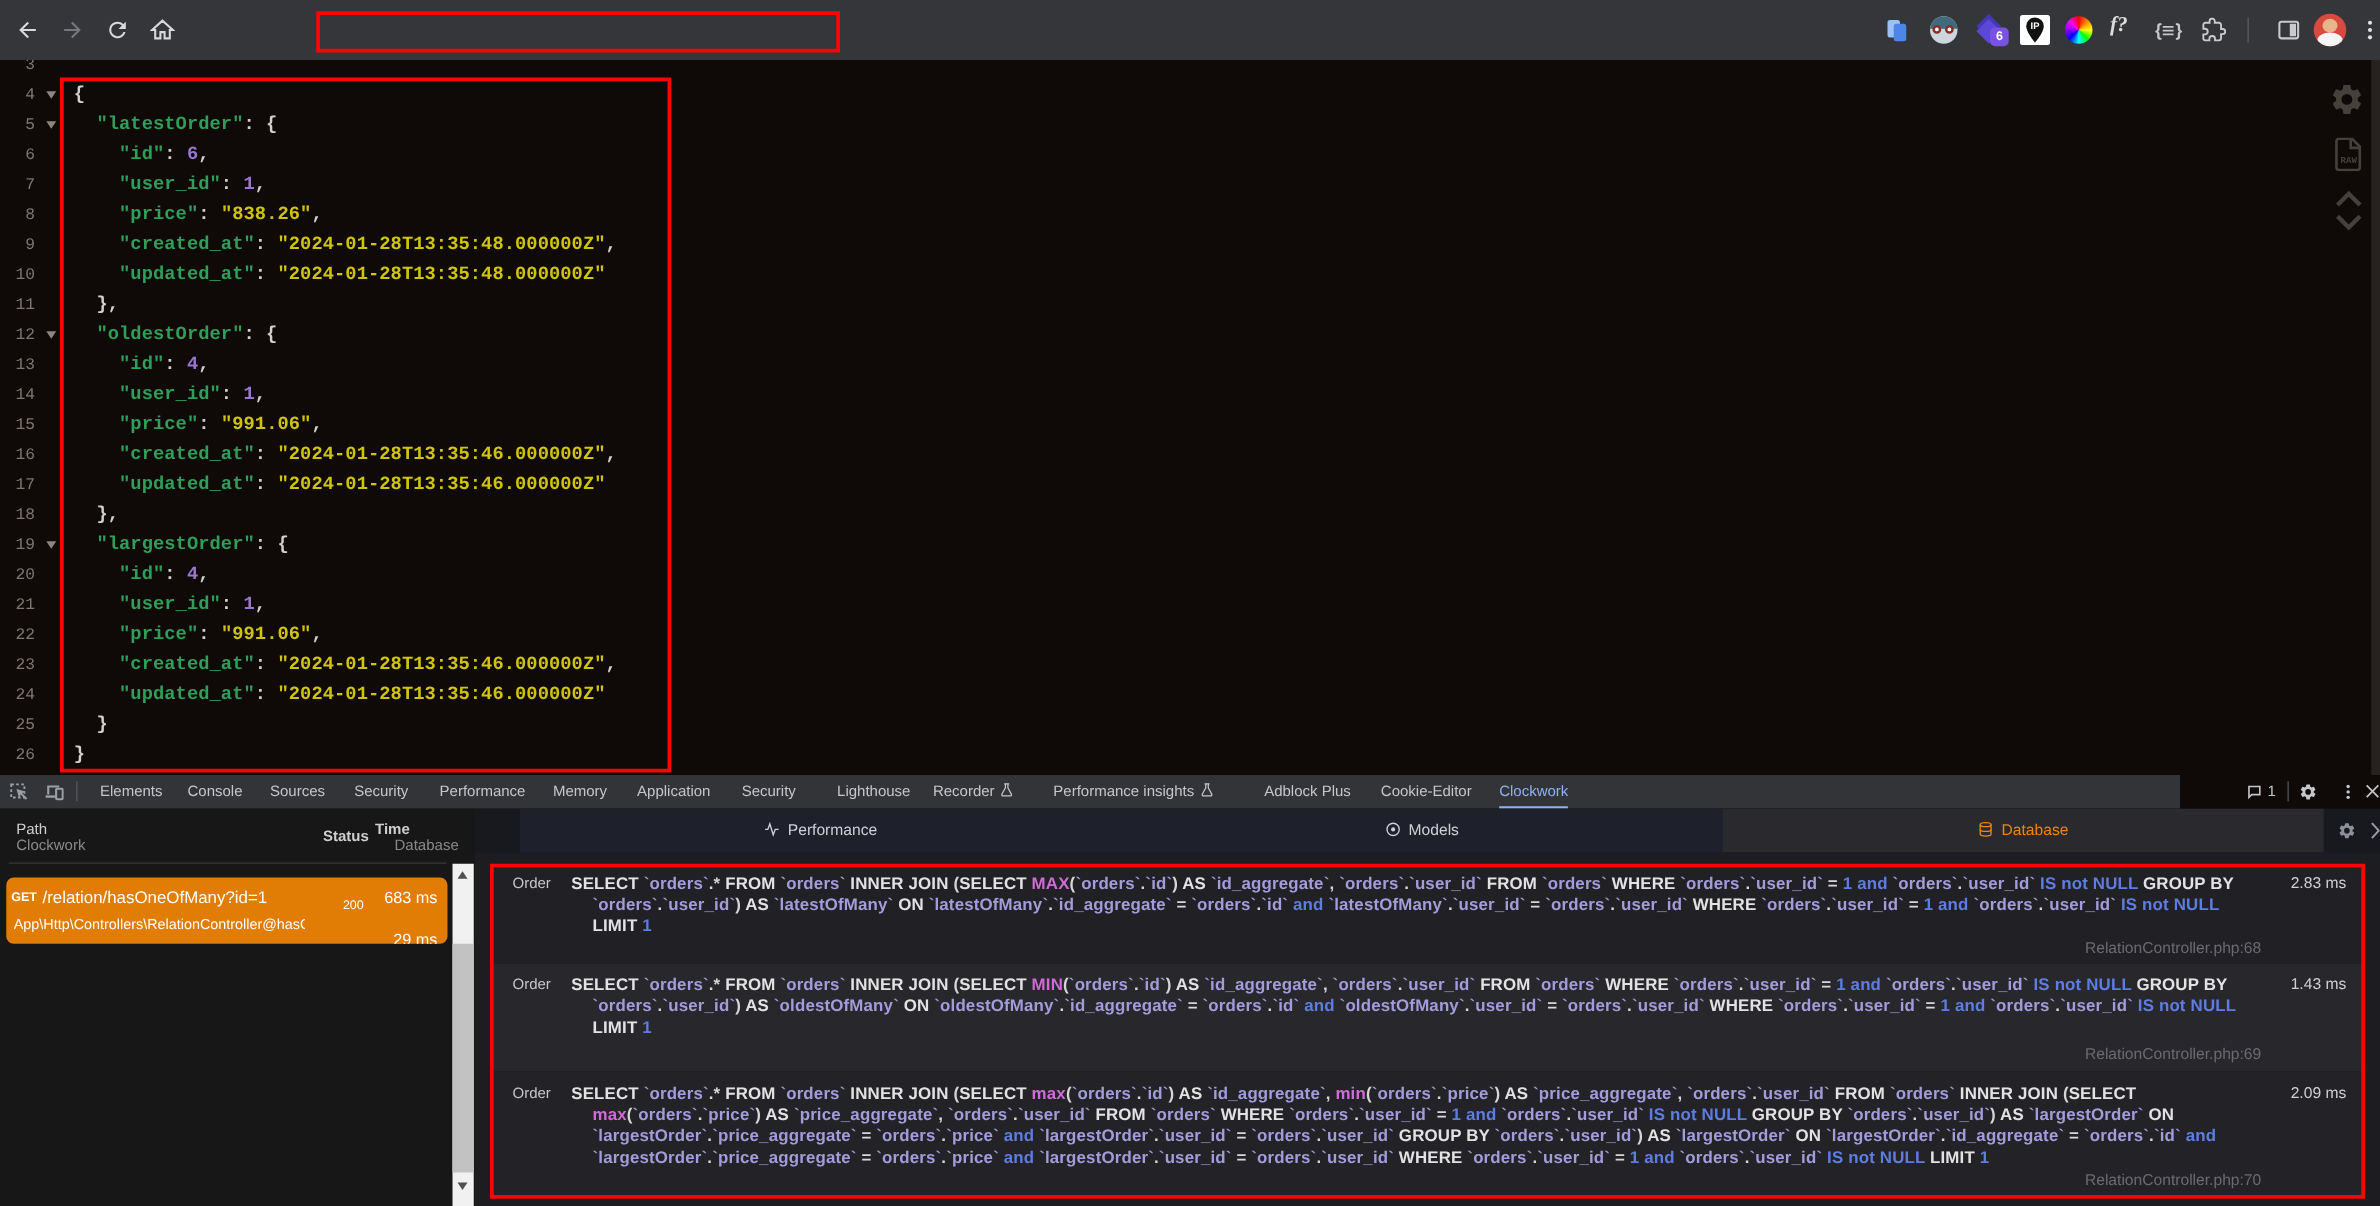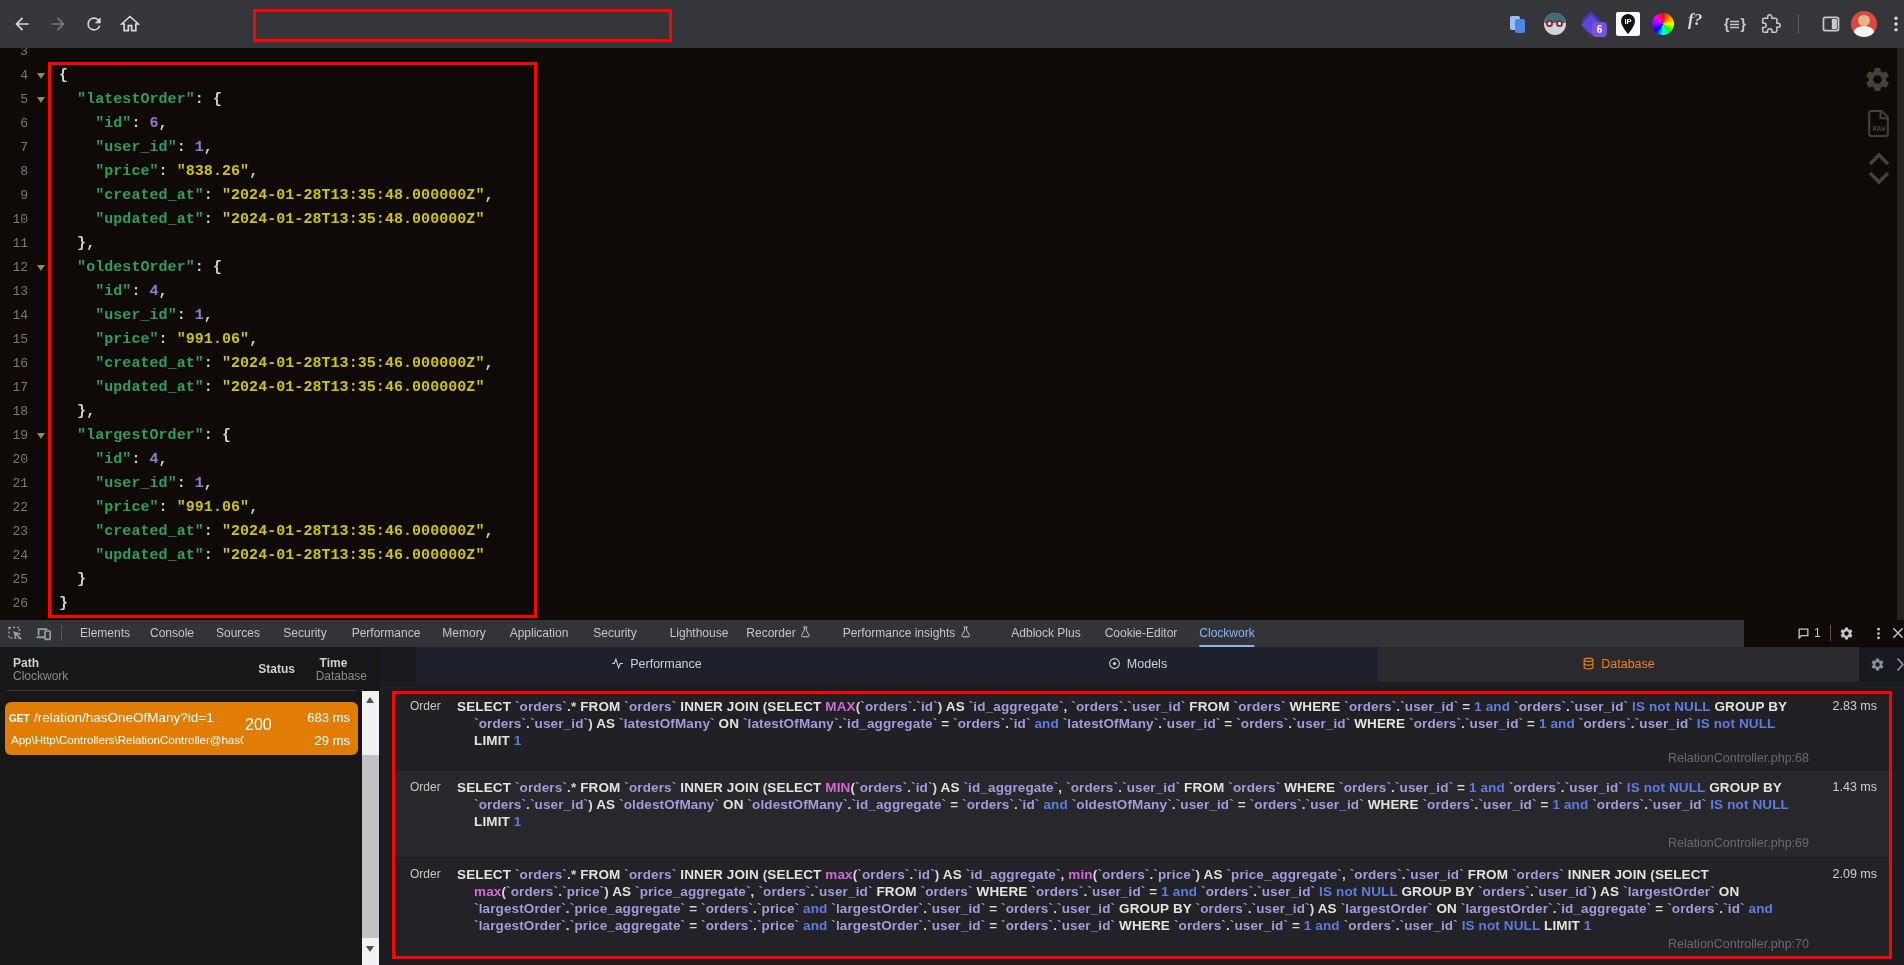--- a/index.html
+++ b/index.html
@@ -215,33 +215,33 @@
         <circle cx="12" cy="12" r="2.2" fill="#c3c6ca"></circle>
         <circle cx="12" cy="19" r="2.2" fill="#c3c6ca"></circle>
       </svg>
   <svg class="icon" style="left:1891px;top:6px" width="14" height="14" viewBox="0 0 24 24">
         <path d="M4 4l16 16M20 4L4 20" stroke="#c3c6ca" stroke-width="2.4"></path>
       </svg>
 </div>
 
 <div id="cw">
   <div id="sidebar">
-    <div class="sbh" style="left:13px;top:9px;color:#cfcfcf;font-weight:bold">Path</div>
+    <div class="sbh" style="left:13px;top:9px;color:#cfcfcf;font-weight:normal">Path</div>
     <div class="sbh" style="left:13px;top:22px;color:#8a8a8a">Clockwork</div>
     <div class="sbh" style="left:245px;top:15px;width:50px;text-align:right;color:#cfcfcf;font-weight:bold">Status</div>
-    <div class="sbh" style="left:300px;top:9px;width:67px;text-align:center;color:#cfcfcf;font-weight:bold">Time</div>
+    <div class="sbh" style="left:300px;top:9px;width:67px;text-align:left;color:#cfcfcf;font-weight:bold">Time</div>
     <div class="sbh" style="left:300px;top:22px;width:67px;text-align:right;color:#8a8a8a">Database</div>
     <div style="position:absolute;left:7px;top:43px;width:350px;height:1px;background:#3a3a3a"></div>
     <div id="orange">
       <div style="position:absolute;left:4px;top:8px;font-size:10px;font-weight:bold;line-height:17px">GET</div>
       <div style="position:absolute;left:29px;top:6px;font-size:13.5px;line-height:20px">/relation/hasOneOfMany?id=1</div>
       <div style="position:absolute;left:6px;top:30px;width:233px;overflow:hidden;font-size:11.5px;line-height:17px;white-space:nowrap">App\Http\Controllers\RelationController@hasOneOfMany</div>
-      <div style="position:absolute;left:240px;top:0;width:46px;height:46px;font-size:16px;text-align:left;line-height:46px">200</div>
+      <div style="position:absolute;left:240px;top:0;width:46px;height:46px;font-size:10px;text-align:right;line-height:46px">200</div>
       <div style="position:absolute;right:8px;top:7px;font-size:13px;text-align:right;line-height:17px">683 ms</div>
-      <div style="position:absolute;right:8px;top:30px;font-size:13px;text-align:left;line-height:17px">29 ms</div>
+      <div style="position:absolute;right:8px;top:41px;font-size:13px;text-align:left;line-height:17px">29 ms</div>
     </div>
     <div id="sbscroll">
       <div class="sbarr" style="top:6px;border-bottom:6px solid #505050"></div>
       <div class="sbarr" style="top:255px;border-top:6px solid #505050"></div>
       <div id="sbthumb"></div>
     </div>
   </div>
   <div id="rp">
     <svg style="position:absolute;left:394px;top:10px" width="9" height="15" viewBox="0 0 9 15">
           <path d="M7.5 1.5 2 7.5l5.5 6" fill="none" stroke="#9a9aa2" stroke-width="1.6"></path>

